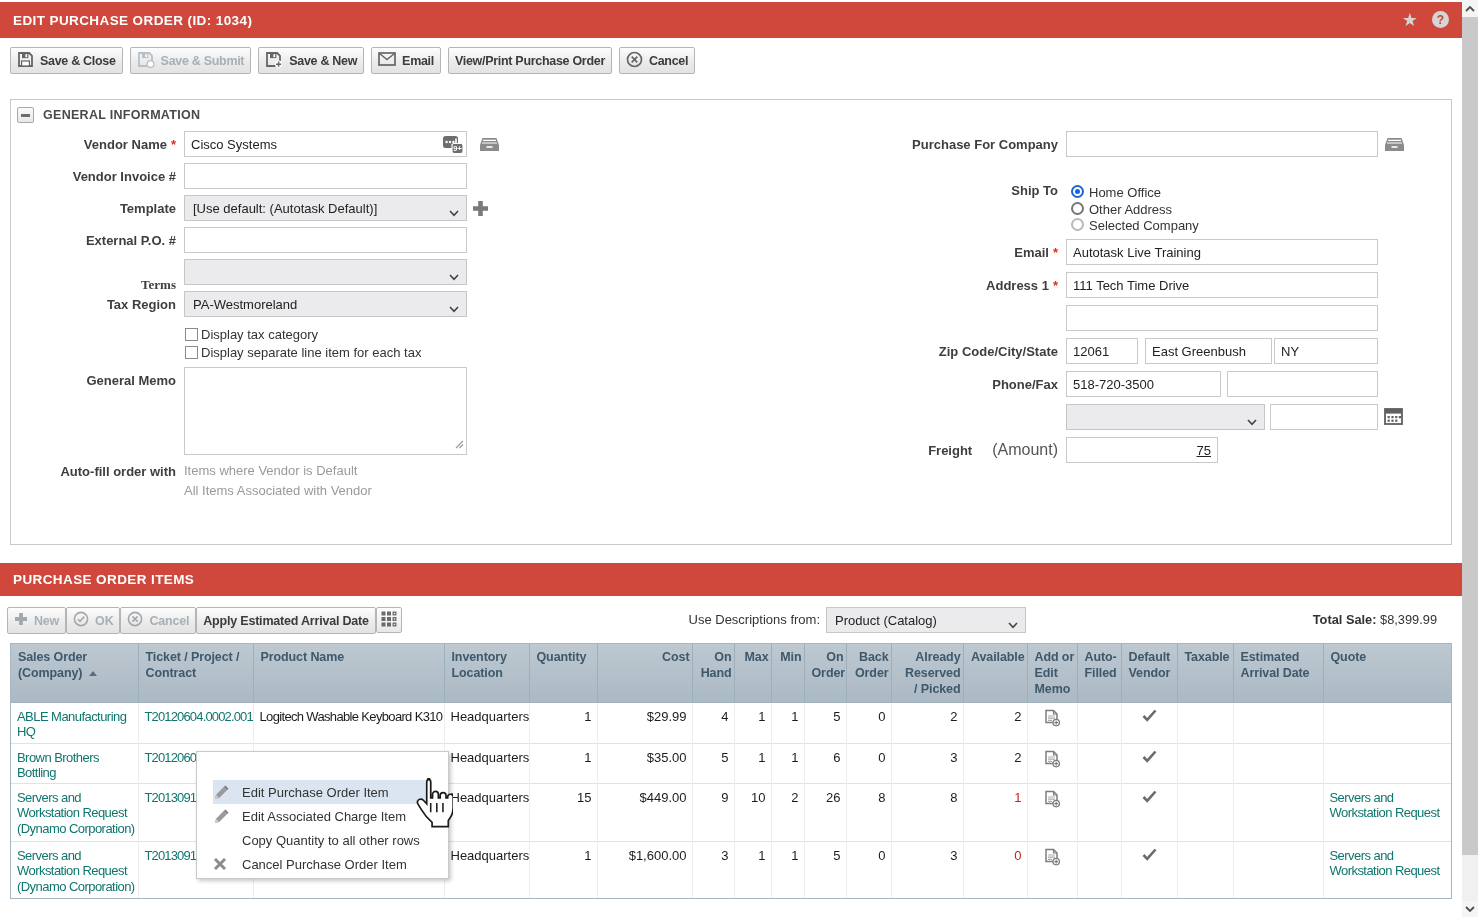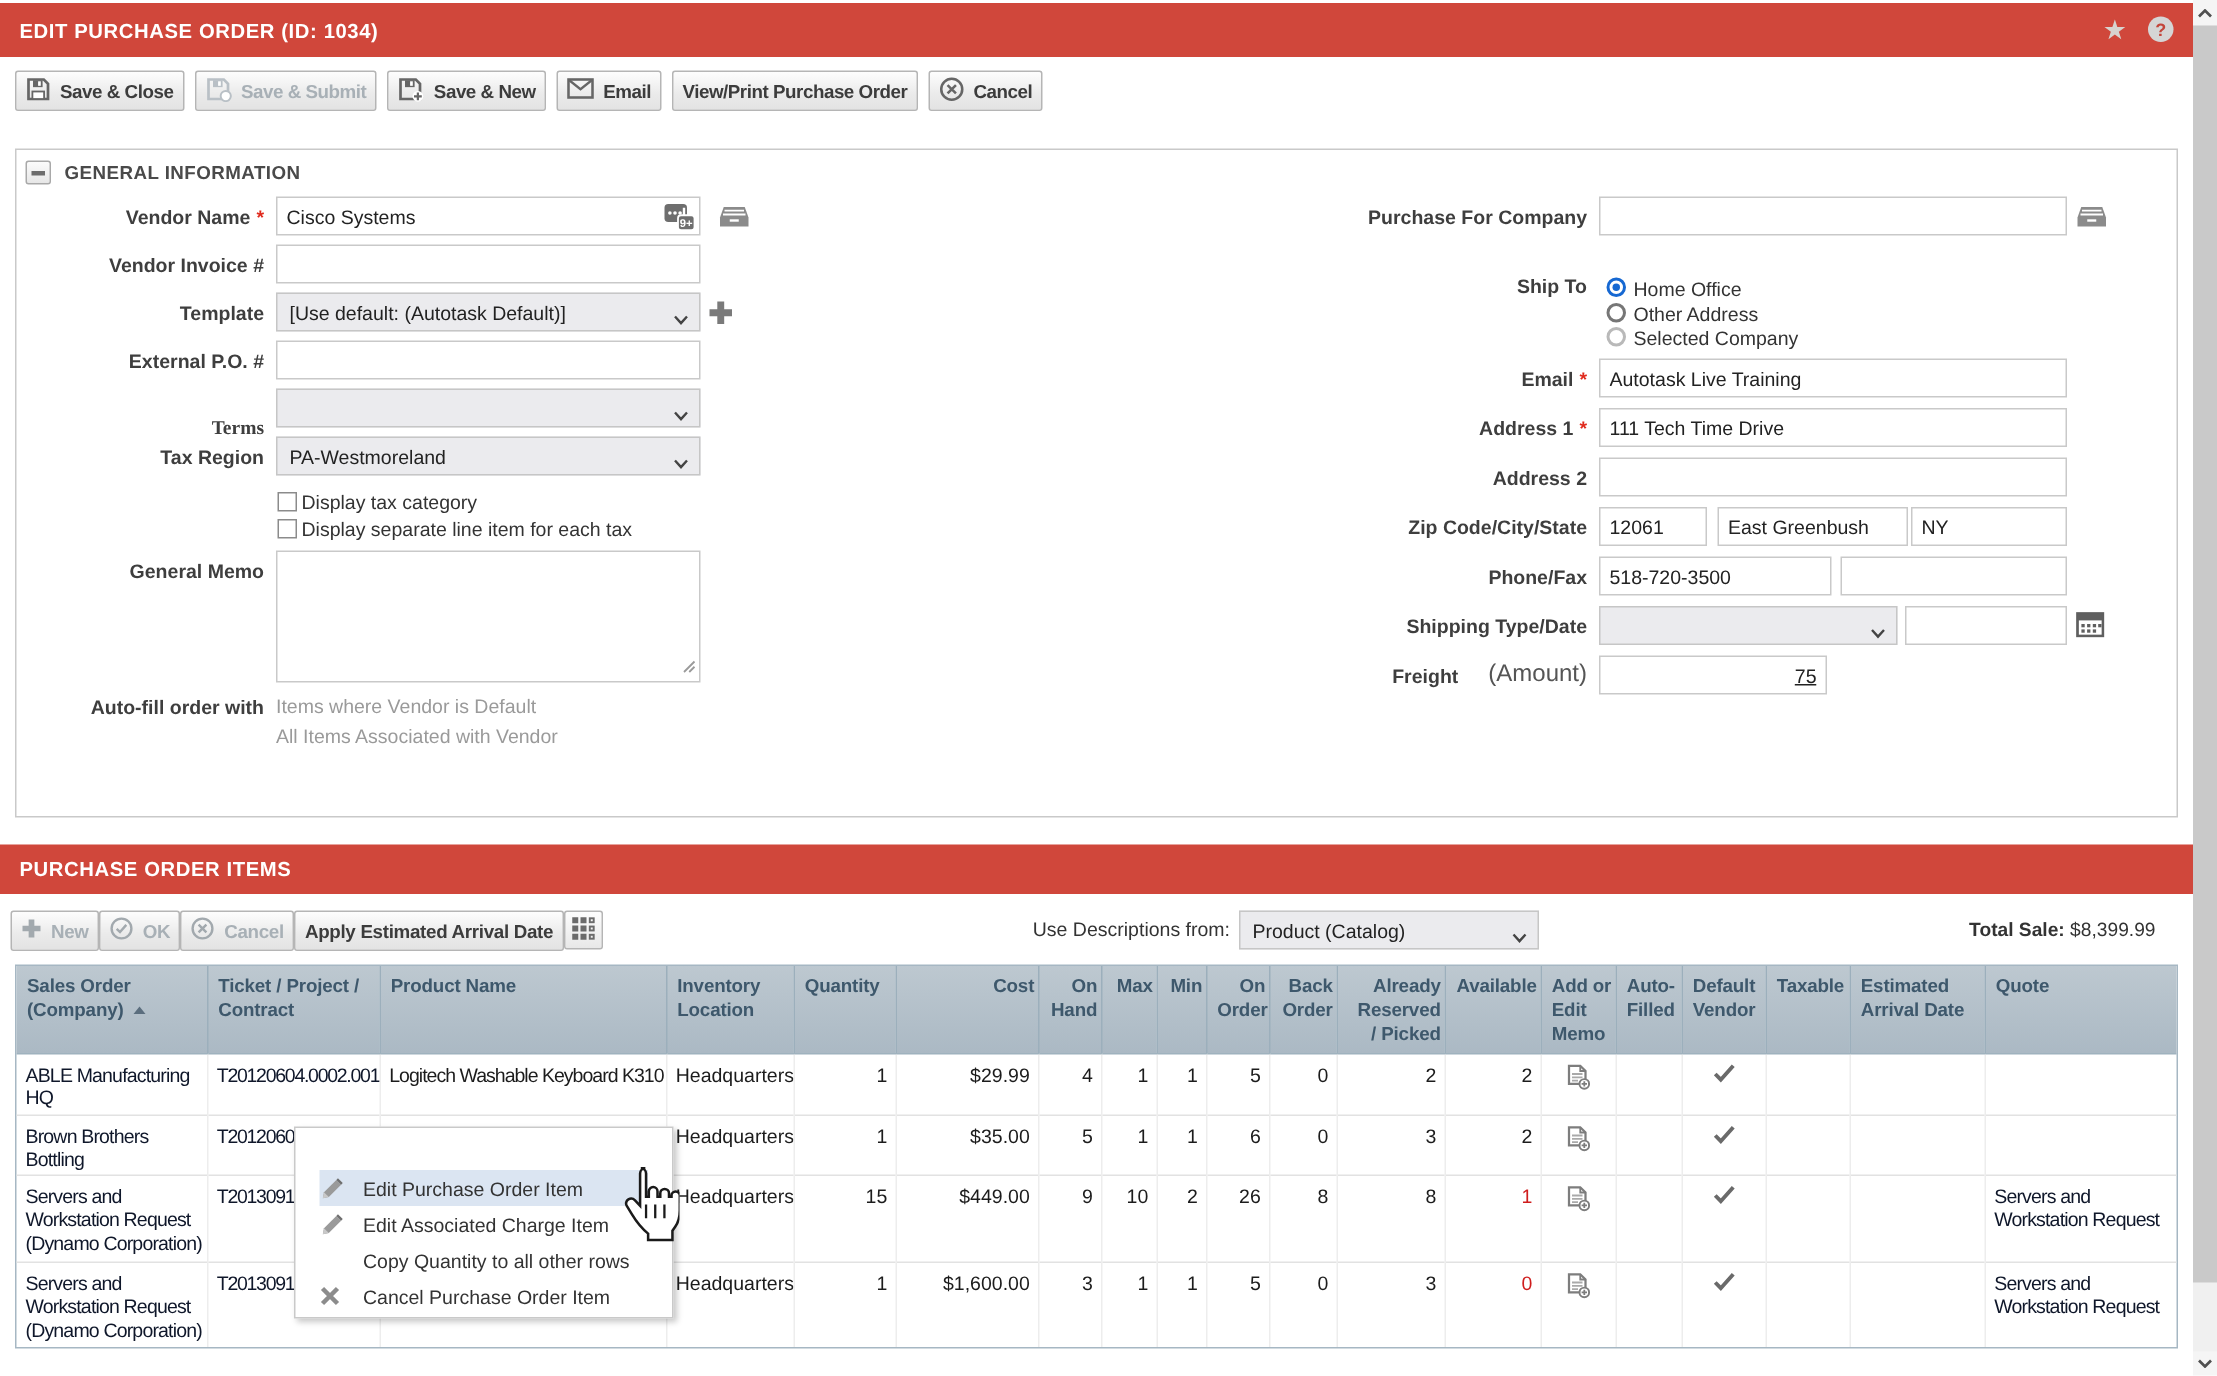--- a/index.html
+++ b/index.html
@@ -121,21 +121,21 @@
   table.items th.ar { text-align:right; }
   table.items td {
     vertical-align:top; padding:6px 5px 0 6px;
     border-right:1px solid #ededed; border-top:1px solid #e2e2e2;
     font-size:13px; color:#1c1c1c; line-height:15.5px; overflow:hidden;
   }
   table.items td:last-child { border-right:none; }
   table.items tr.r0 td { border-top:none; }
   td.ar { text-align:right; }
   td.ac { text-align:center; padding-top:5px; }
-  .lnk { color:#0f172a; text-decoration:none; cursor:pointer; }
+  .lnk { color:#0f766e; text-decoration:none; cursor:pointer; }
   .pre { white-space:pre-line; }
   .tight { letter-spacing:-0.55px; }
   .tkt { letter-spacing:-0.85px; }
   .prd { letter-spacing:-0.66px; }
   table.items td.txtcell { padding-right:0; }
   .nowrap { white-space:nowrap; }
   table.items td.red, table.items td.red span { color:#cf1d1d; }
   .sort-arrow {
     display:inline-block; width:0; height:0; margin-left:7px; margin-bottom:1px;
     border-left:4px solid transparent; border-right:4px solid transparent;
@@ -345,41 +345,35 @@
       <span class="req">*</span>
   </div>
   <input class="tin" style="left: 1055px; top: 139px; width: 312px;" value="Autotask Live Training">
 
   <div class="flabel right-col" style="top:172px;">
     <span>Address 1</span>
       <span class="req">*</span>
   </div>
   <input class="tin" style="left: 1055px; top: 172px; width: 312px;" value="111 Tech Time Drive">
 
-  <div class="flabel right-col" style="top:205px;">
-      <span>Address 2</span>
-    </div>
   <input class="tin" style="left: 1055px; top: 205px; width: 312px;" value="">
 
   <div class="flabel right-col" style="top:238px;">
       <span>Zip Code/City/State</span>
     </div>
   <input class="tin" style="left: 1055px; top: 238px; width: 72px;" value="12061">
   <input class="tin" style="left: 1134px; top: 238px; width: 127px;" value="East Greenbush">
   <input class="tin" style="left: 1263px; top: 238px; width: 104px;" value="NY">
 
   <div class="flabel right-col" style="top:271px;">
       <span>Phone/Fax</span>
     </div>
   <input class="tin" style="left: 1055px; top: 271px; width: 155px;" value="518-720-3500">
   <input class="tin" style="left: 1216px; top: 271px; width: 151px;" value="">
 
-  <div class="flabel right-col" style="top:304px;">
-      <span>Shipping Type/Date</span>
-    </div>
   <div class="sel" style="left:1055px;top:304px;width:199px;">
     <span></span>
     <span class="chev"><svg width="10" height="7" viewBox="0 0 10 7">
           <path d="M1 1 L5 5.4 L9 1" fill="none" stroke="#444" stroke-width="1.6"></path>
         </svg></span>
   </div>
   <input class="tin" style="left: 1259px; top: 304px; width: 108px;" value="">
   <span class="abs" style="left:1373px;top:307px;">
     <svg width="19" height="18" viewBox="0 0 19 18">
         <rect x="1" y="2" width="17" height="15" fill="none" stroke="#5f5f5f" stroke-width="1.8"></rect>

